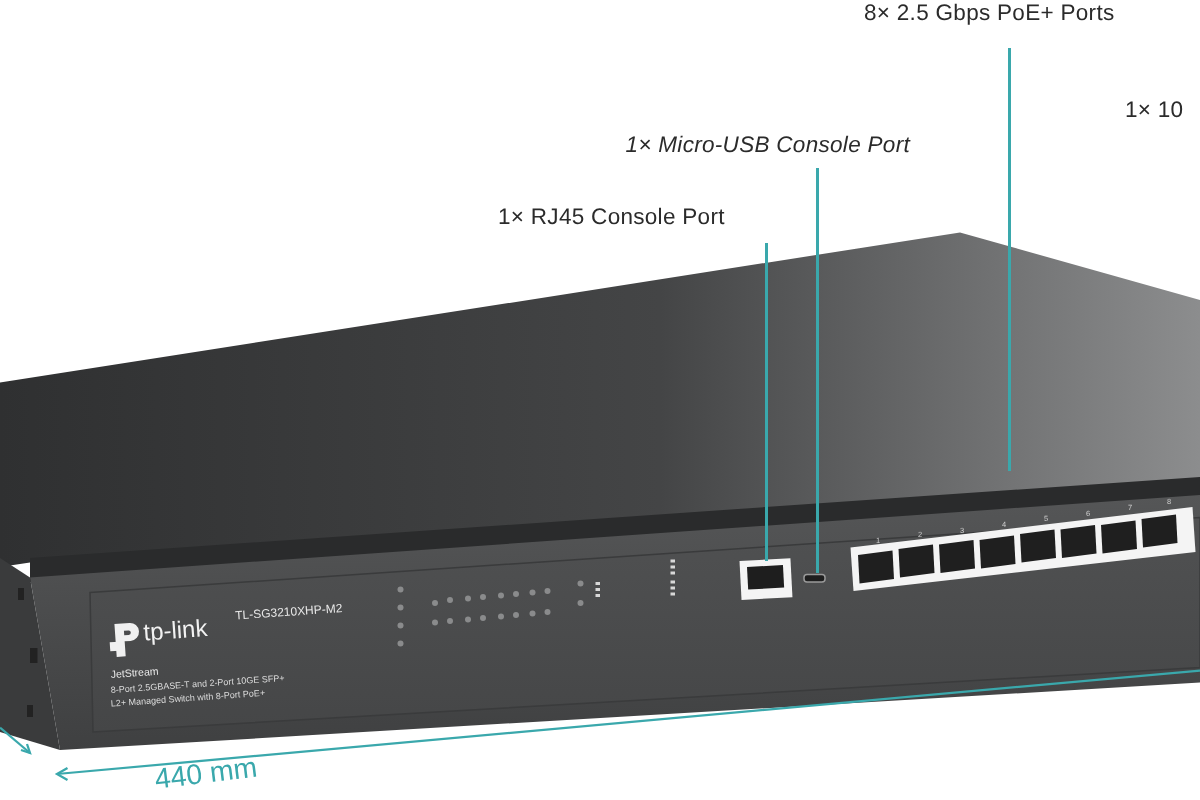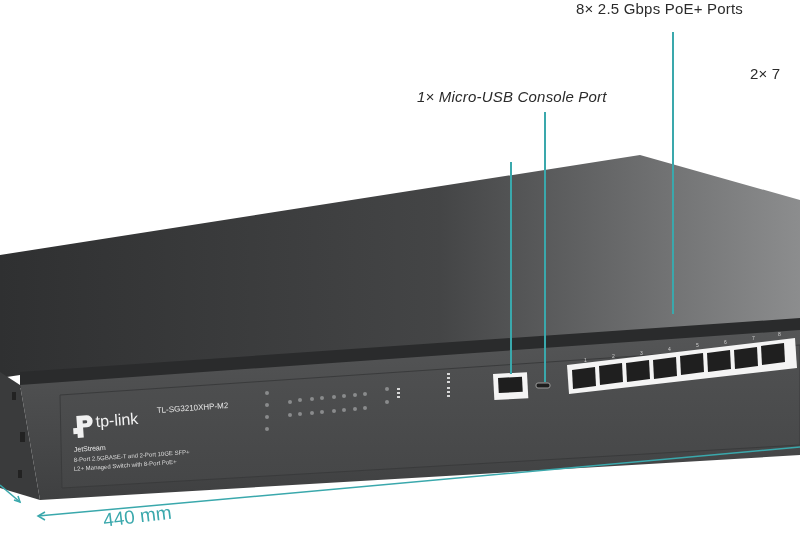--- a/index.html
+++ b/index.html
@@ -132,17 +132,18 @@
       <line x1="38" y1="516" x2="800" y2="447"></line>
       <polyline points="45,512 38,516 45,520"></polyline>
     </g>
   </svg>
 
   <div class="line" style="left:672px;top:32px;height:282px;"></div>
   <div class="line" style="left:544px;top:112px;height:270px;"></div>
   <div class="line" style="left:510px;top:162px;height:212px;"></div>
 
   <div class="callout" style="left:576px;top:0px;">8× 2.5 Gbps PoE+ Ports</div>
-  <div class="callout" style="left:750px;top:65px;">2× 7</div>
+  <div class="callout" style="left:750px;top:65px;">1× 10</div>
   <div class="callout" style="left:417px;top:88px;font-style:italic;">1× Micro-USB Console Port</div>
+  <div class="callout" style="left:332px;top:136px;">1× RJ45 Console Port</div>
 
   <div class="dim-text" style="left:102px;top:510px;">440 mm</div>
 </div>
 
 </body></html>

